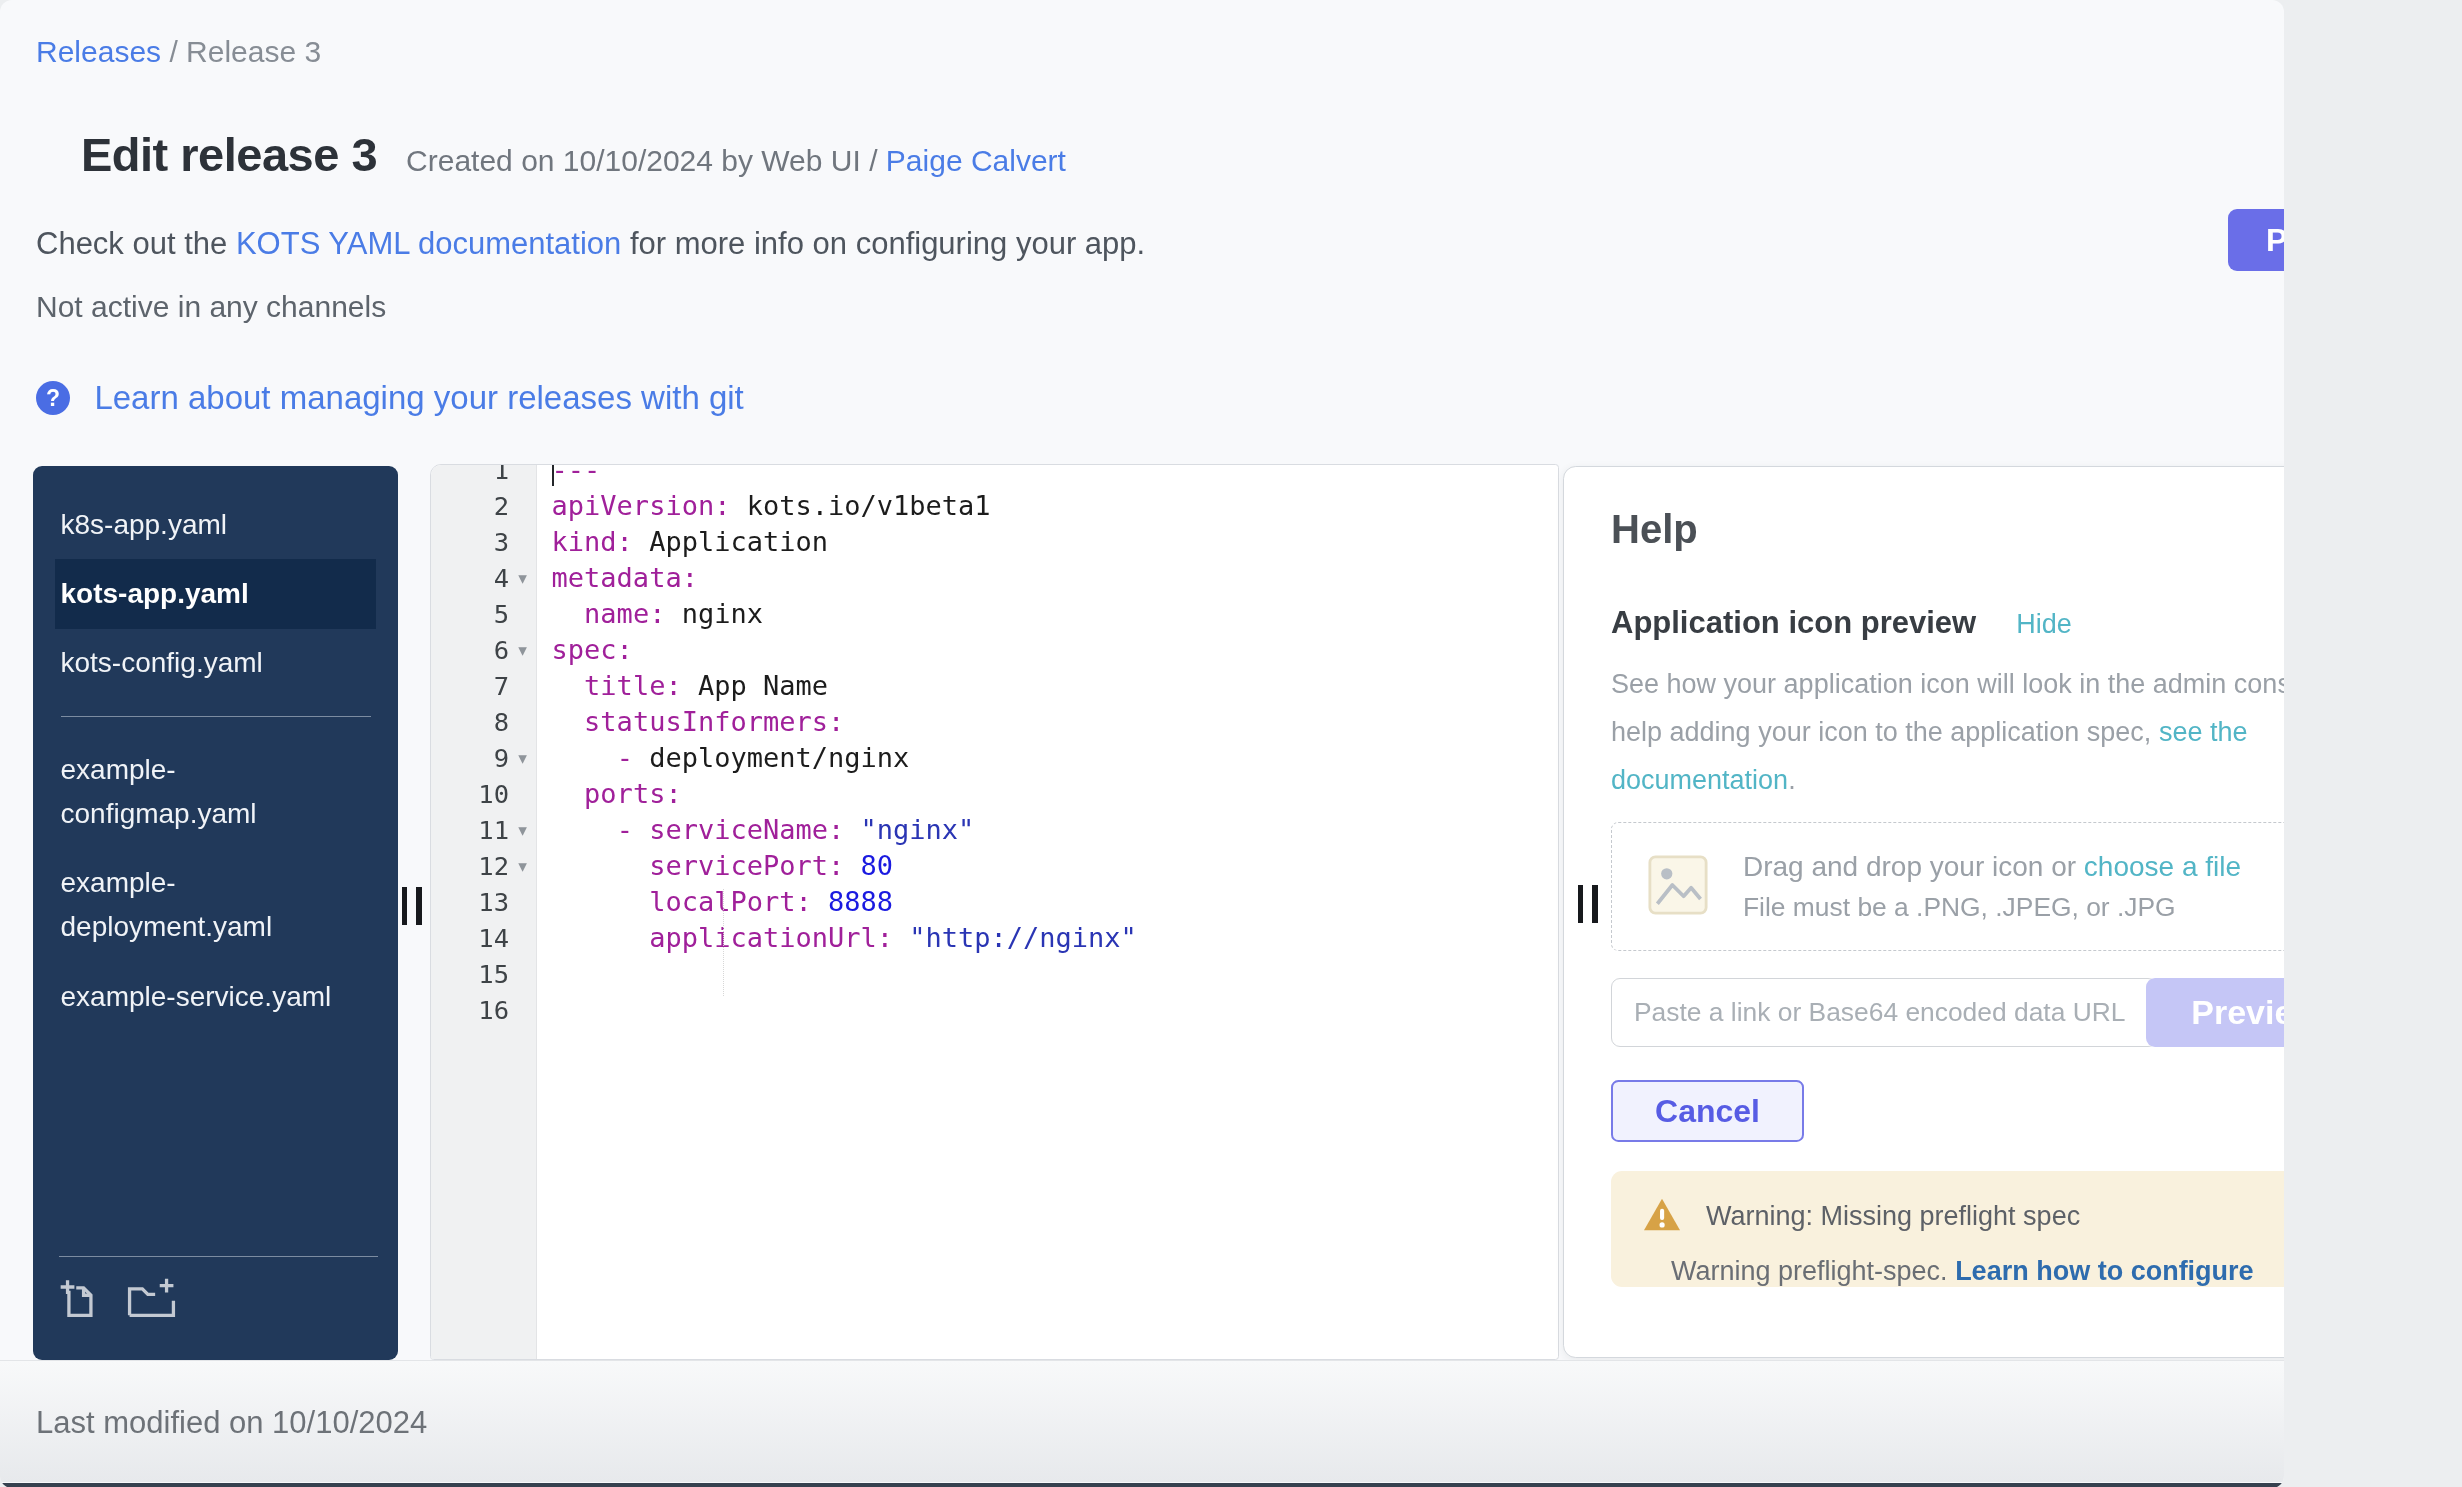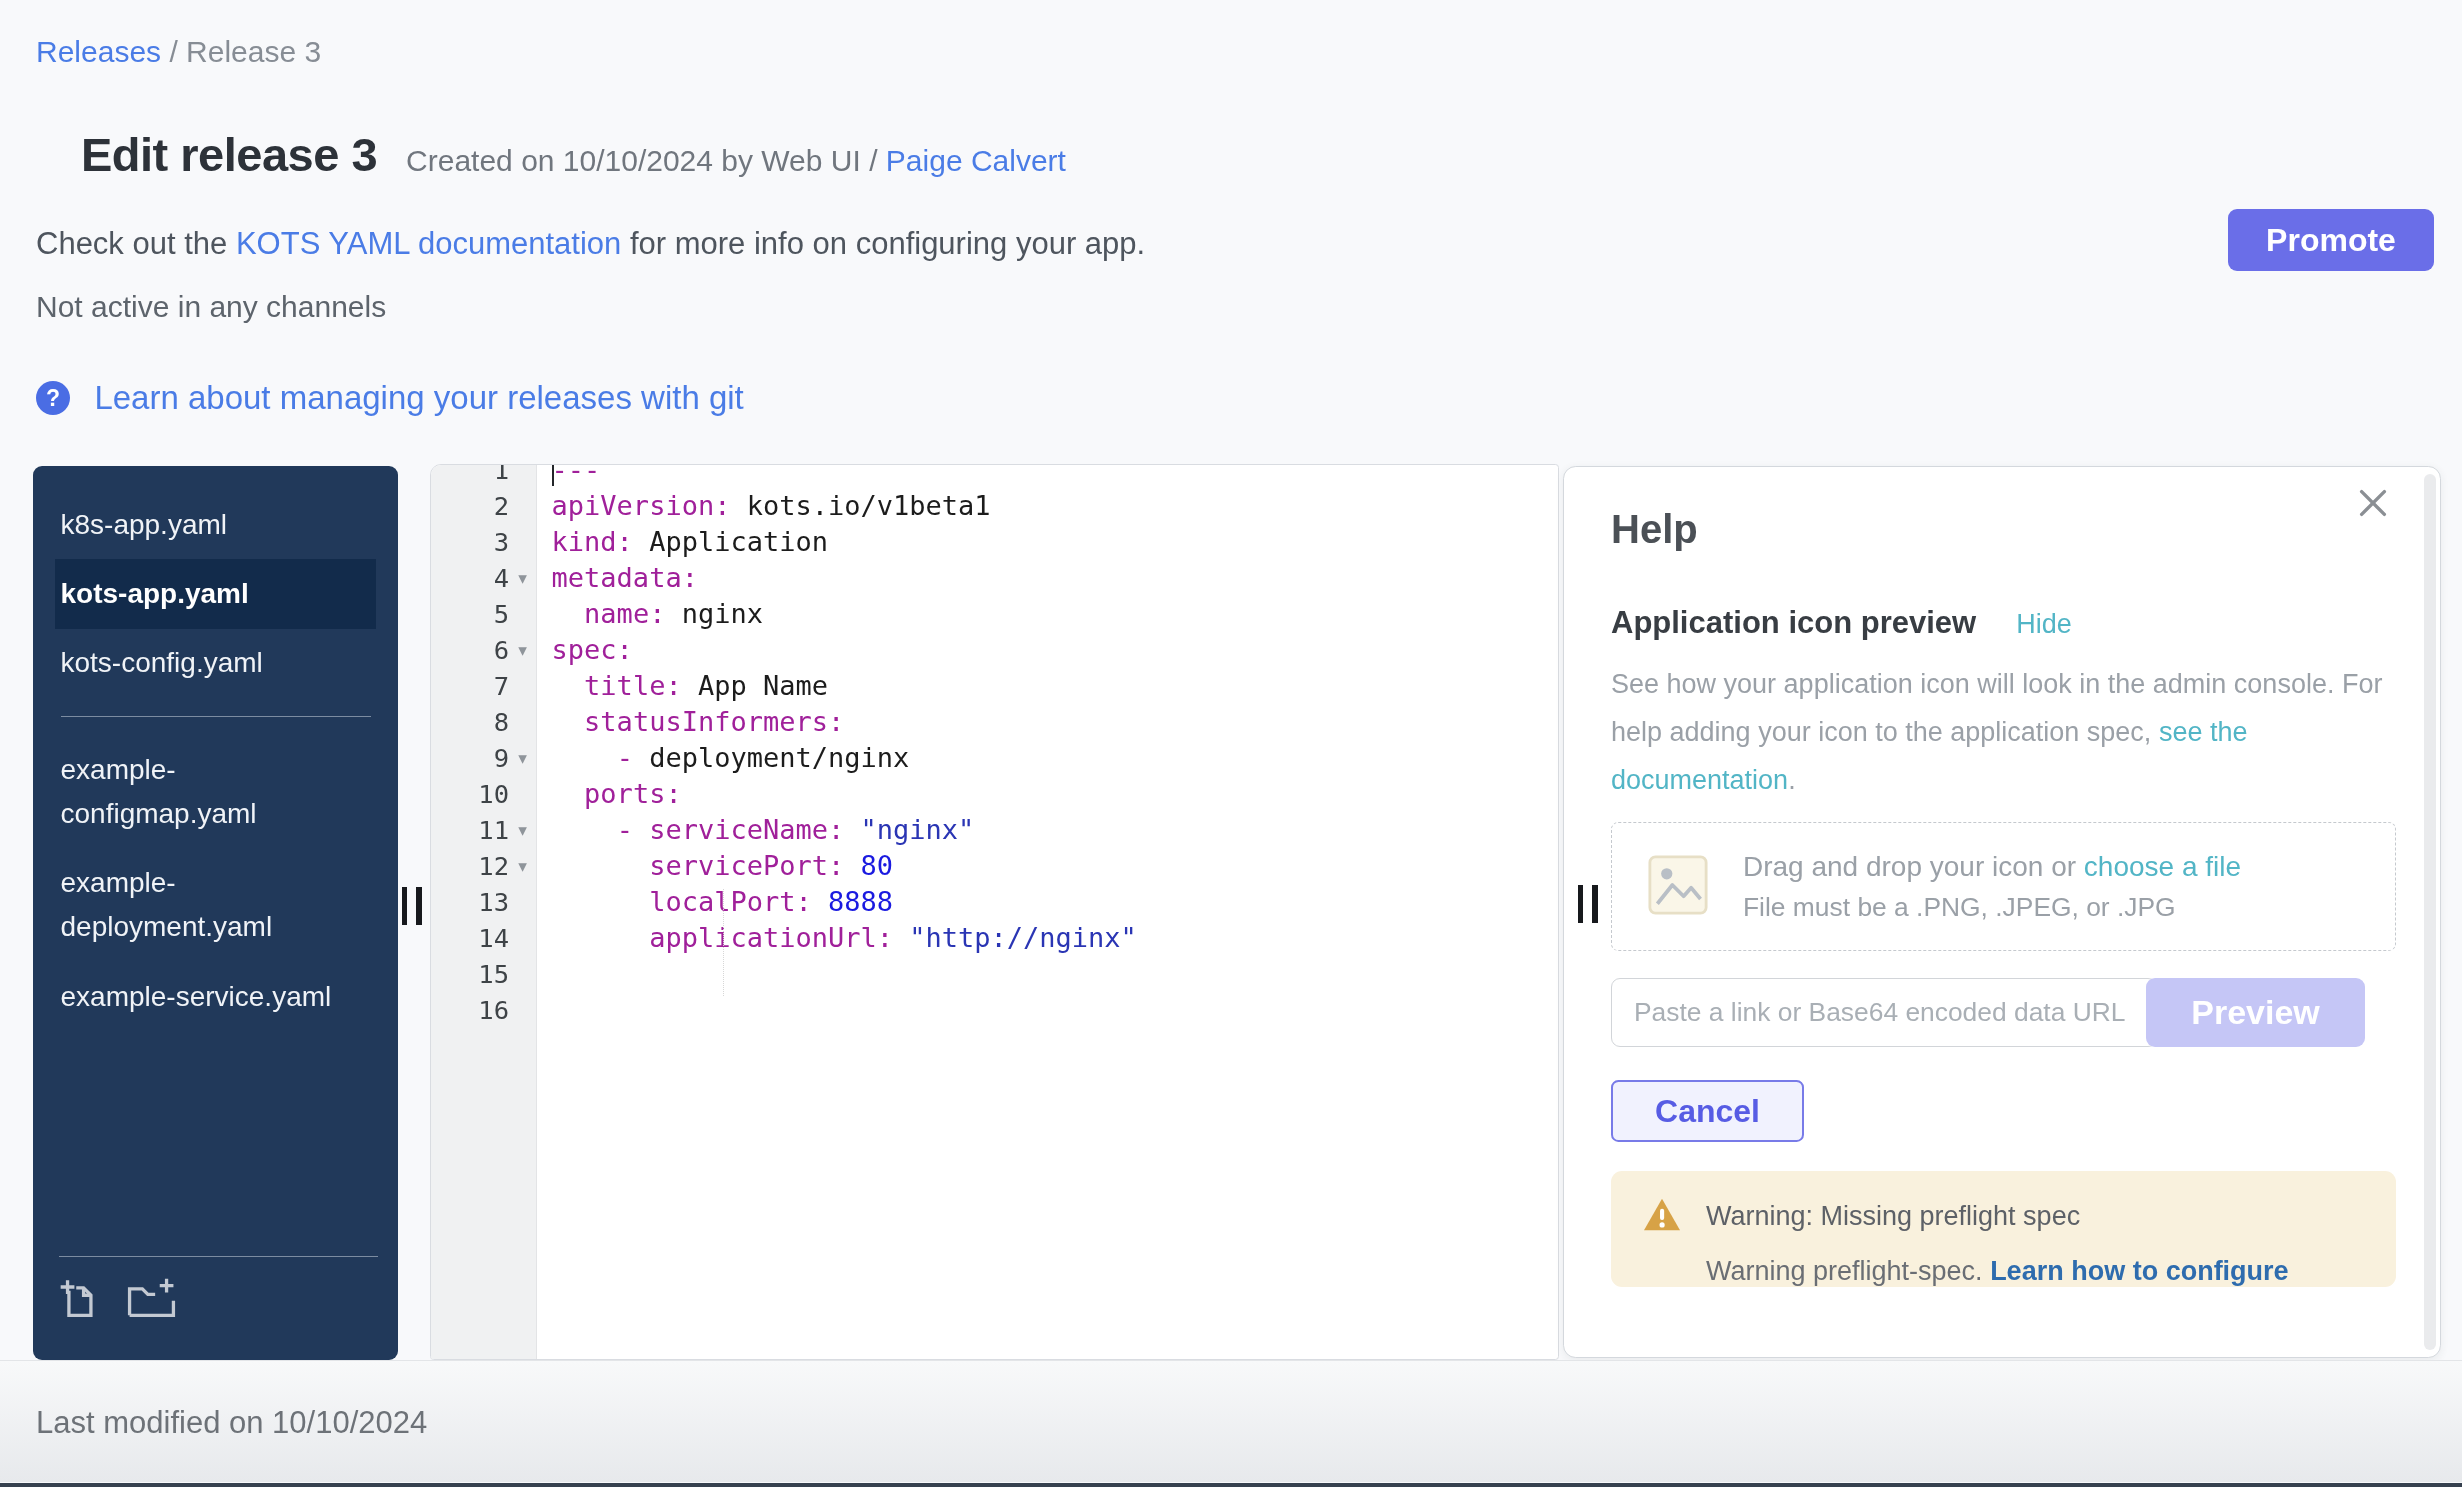--- a/index.html
+++ b/index.html
@@ -1,20 +1,20 @@
 <!DOCTYPE html>
 <html style="--accent: #6a6ee8; --accent-disabled: #c5c6f6; --link-blue: #4a7ce6; --teal: #52b5c6; --sidebar-bg: #21395a; --sidebar-selected-bg: #122b4b; --code-key: #a0209a; --code-string: #2a35b4; --code-number: #1a1ae0; --warning-bg: #f9f1dd; --warning-icon: #d7a246; --warning-link: #2e6cae;font-size:14.6px"><head>
 <meta charset="utf-8">
 <style>
   * { margin:0; padding:0; box-sizing:border-box; }
   html,body { background:#eceef0; }
   .page {
-    position:relative; width:2462px; height:1488px;
+    position:relative; width:2284px; height:1488px;
     background:#f8f9fb; overflow:hidden;
-    font-family:"Liberation Sans", sans-serif; color:#3a4048;
+    font-family:"Liberation Sans", sans-serif; color:#3a4048;border-radius:12px;
   }
   a { text-decoration:none; cursor:pointer; }
 
   
   .breadcrumb { position:absolute; left:36px; top:35px; font-size:30px; }
   .breadcrumb .bc-link { color:var(--link-blue); }
   .breadcrumb .bc-sep, .breadcrumb .bc-cur { color:#878d95; }
   .title-row { position:absolute; left:36px; top:127px; display:flex; align-items:baseline; gap:29px; }
   .page-title { font-size:47px; font-weight:700; color:#2d3239; letter-spacing:-0.5px;margin-left:45px; }
   .created { font-size:30px; color:#70767e; }
@@ -123,21 +123,21 @@
     position:absolute; left:47px; top:613px; width:193px; height:62px;
     background:#f1f2fe; border:2.7px solid #787be8; border-radius:7.3px;
     color:#575ce4; font-size:32px; font-weight:700; font-family:inherit; cursor:pointer;
   }
   .warning-box {
     position:absolute; left:47px; top:704px; width:785px; height:116px;
     background:var(--warning-bg); border-radius:11px; padding:25.5px 18px 0 31px;
   }
   .warning-row1 { display:flex; align-items:center; gap:24px; }
   .warning-title { font-size:27px; color:#5d6167; }
-  .warning-row2 { margin:20px 0 0 64px; font-size:27px; color:#6a6e74; }
+  .warning-row2 { margin:20px 0 0 29px; font-size:27px; color:#6a6e74; }
   .warning-row2 a { color:var(--warning-link); font-weight:600; }
 
   
   .footer {
     position:absolute; left:0; right:0; top:1360px; height:122px;
     background:linear-gradient(#f8f9fa, #e7e9ec); border-top:0.9px solid #e3e5e8;
   }
   .last-modified { position:absolute; left:36px; top:44px; font-size:31px; color:#6d7278; }
   .save-btn {
     position:absolute; right:33px; top:33px; width:262px; height:62px;

